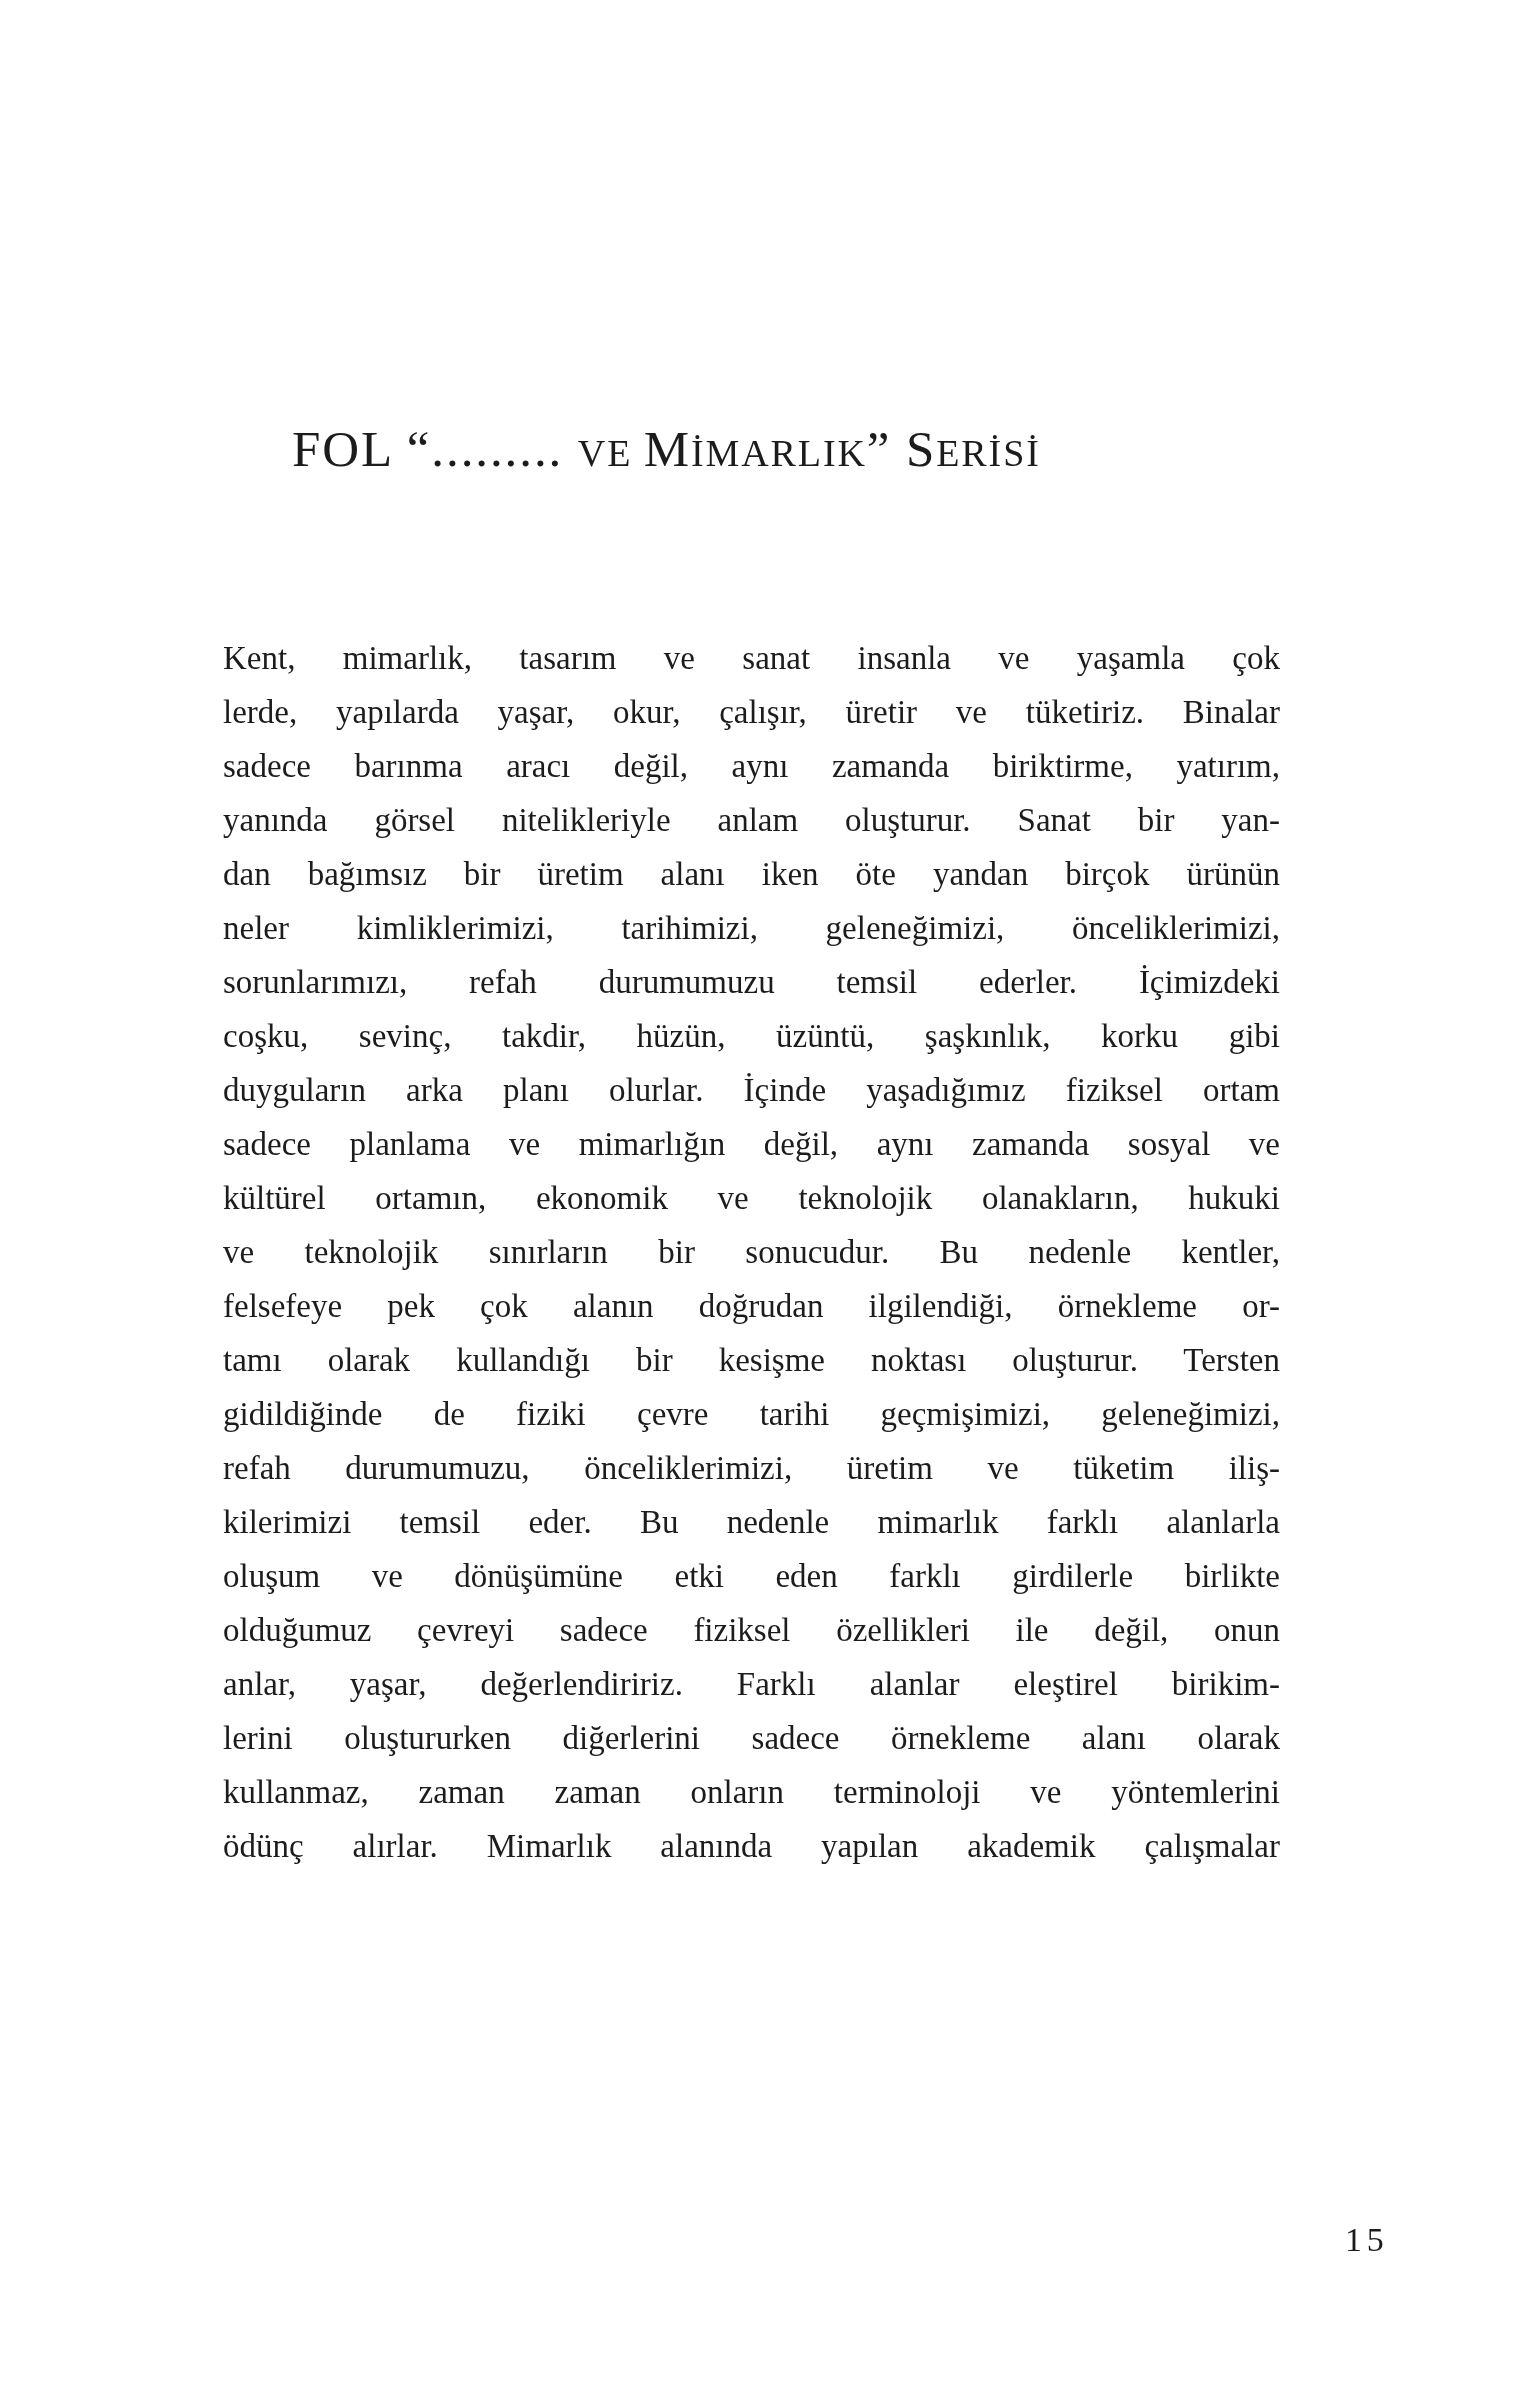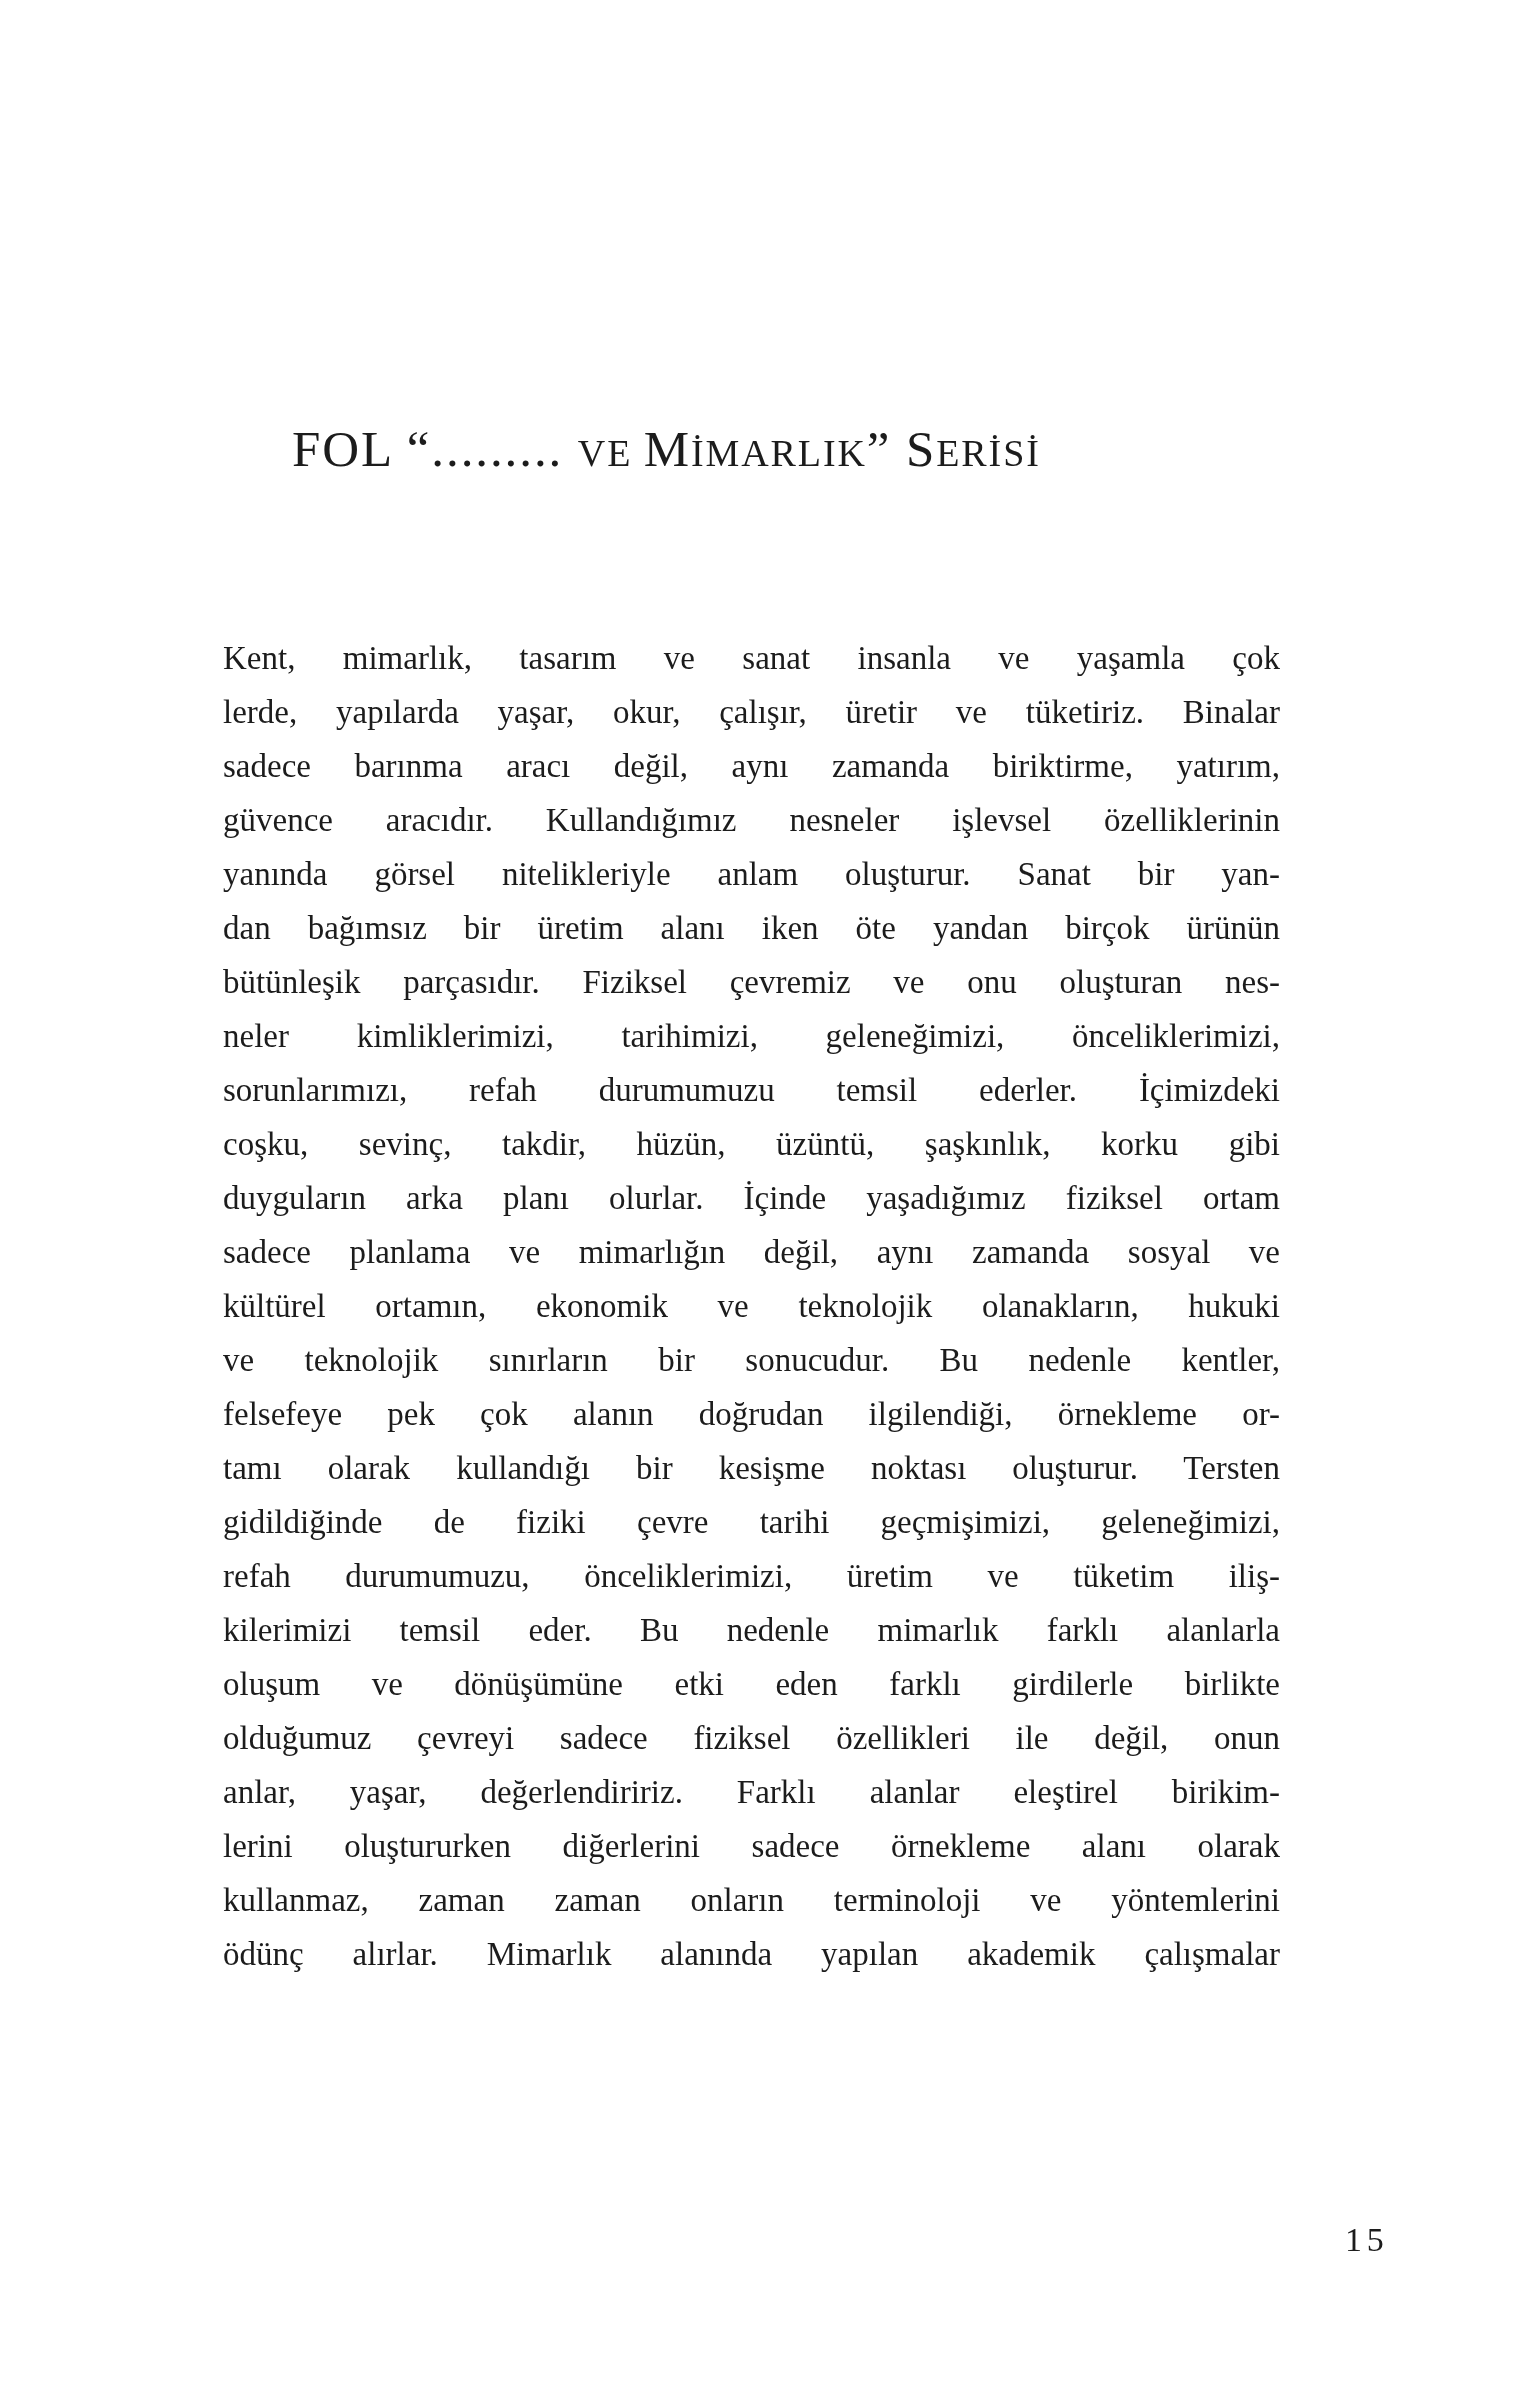--- a/index.html
+++ b/index.html
@@ -54,24 +54,22 @@
 <body>
 
 <div class="page">
 
   <h1 class="heading"><span class="seg lg">FOL “......... </span><span class="seg sm">VE </span><span class="seg lg">M</span><span class="seg sm">İMARLIK</span><span class="seg lg">” </span><span class="seg lg">S</span><span class="seg sm">ERİSİ</span></h1>
 
   <div class="body-text">
       <div class="line">Kent, mimarlık, tasarım ve sanat insanla ve yaşamla çok</div>
       <div class="line">lerde, yapılarda yaşar, okur, çalışır, üretir ve tüketiriz. Binalar</div>
       <div class="line">sadece barınma aracı değil, aynı zamanda biriktirme, yatırım,</div>
-      <div class="line">güvence aracıdır. Kullandığımız nesneler işlevsel özelliklerinin</div>
       <div class="line">yanında görsel nitelikleriyle anlam oluşturur. Sanat bir yan-</div>
       <div class="line">dan bağımsız bir üretim alanı iken öte yandan birçok ürünün</div>
-      <div class="line">bütünleşik parçasıdır. Fiziksel çevremiz ve onu oluşturan nes-</div>
       <div class="line">neler kimliklerimizi, tarihimizi, geleneğimizi, önceliklerimizi,</div>
       <div class="line">sorunlarımızı, refah durumumuzu temsil ederler. İçimizdeki</div>
       <div class="line">coşku, sevinç, takdir, hüzün, üzüntü, şaşkınlık, korku gibi</div>
       <div class="line">duyguların arka planı olurlar. İçinde yaşadığımız fiziksel ortam</div>
       <div class="line">sadece planlama ve mimarlığın değil, aynı zamanda sosyal ve</div>
       <div class="line">kültürel ortamın, ekonomik ve teknolojik olanakların, hukuki</div>
       <div class="line">ve teknolojik sınırların bir sonucudur. Bu nedenle kentler,</div>
       <div class="line">felsefeye pek çok alanın doğrudan ilgilendiği, örnekleme or-</div>
       <div class="line">tamı olarak kullandığı bir kesişme noktası oluşturur. Tersten</div>
       <div class="line">gidildiğinde de fiziki çevre tarihi geçmişimizi, geleneğimizi,</div>

